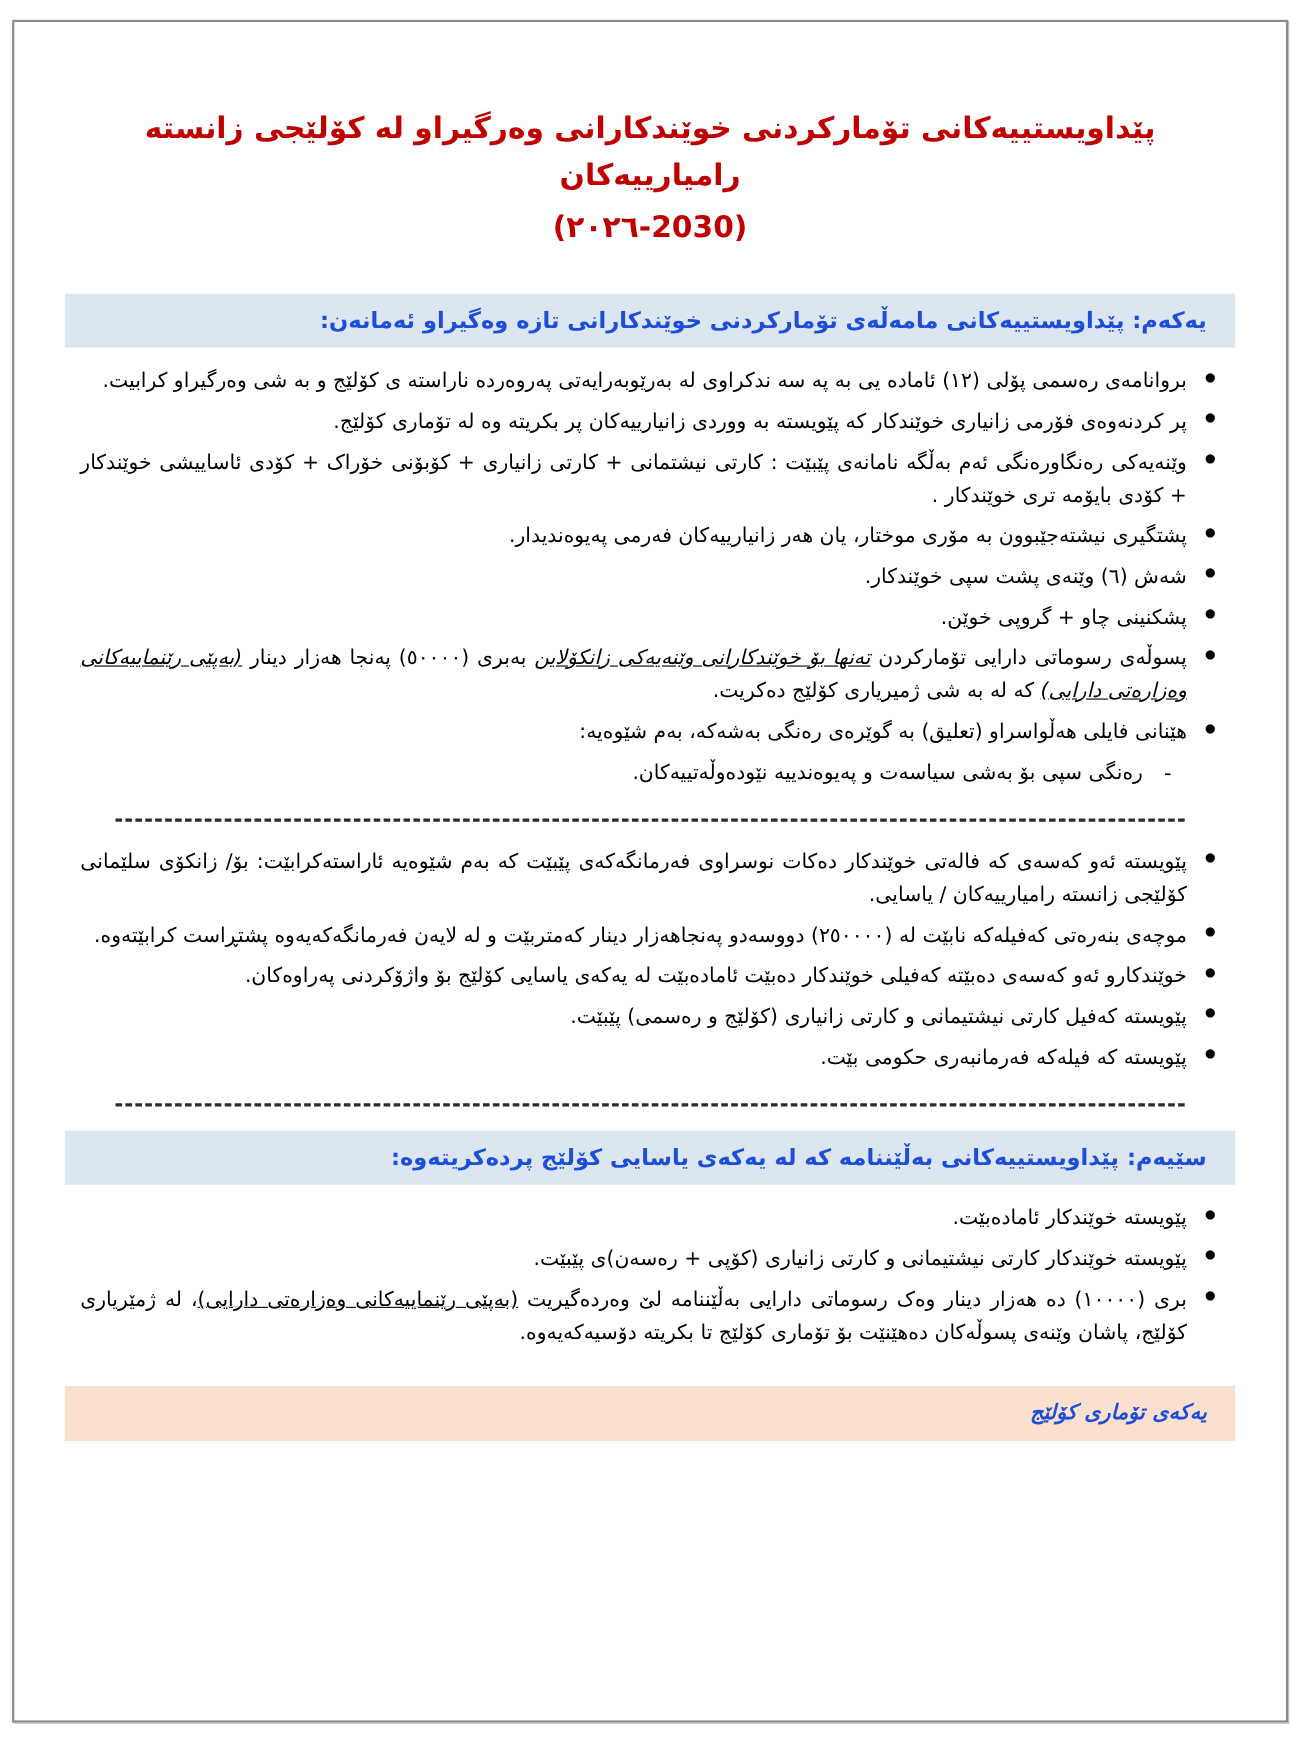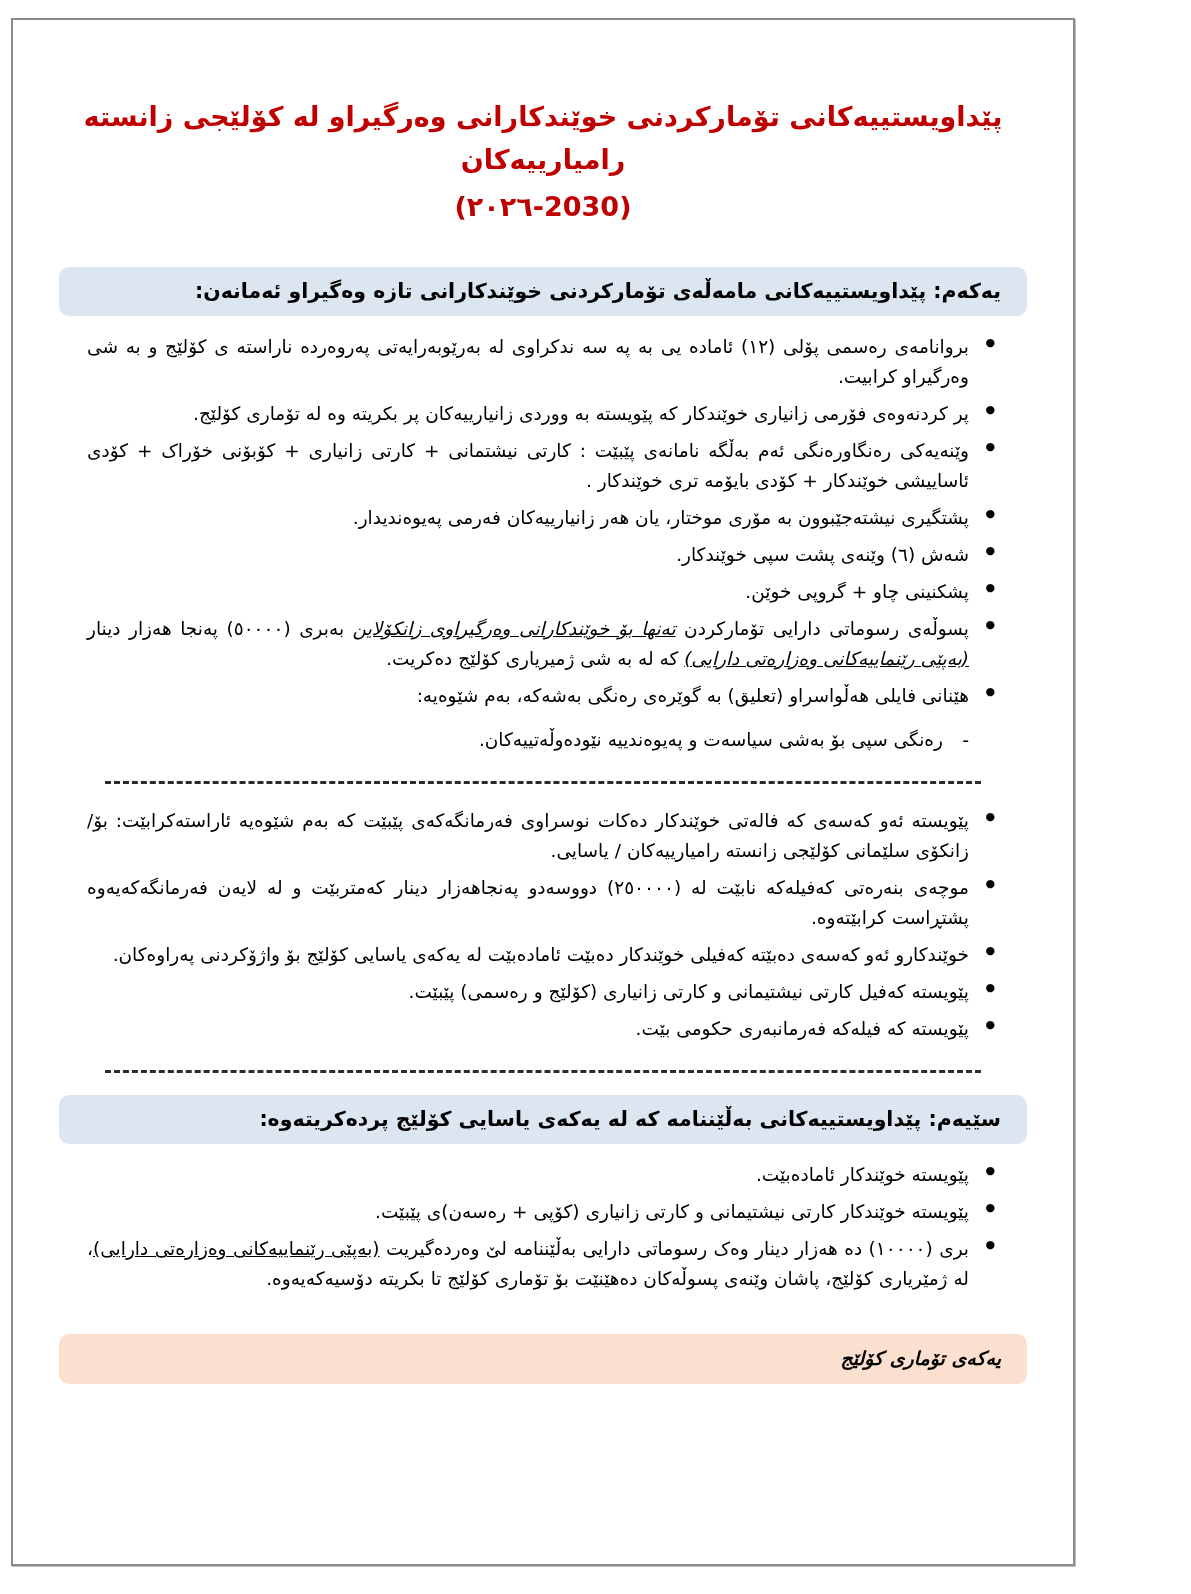--- a/index.html
+++ b/index.html
@@ -11,21 +11,21 @@
     width: 1191px;
     height: 1594px;
     font-family: "DejaVu Sans", "Liberation Sans", sans-serif;
     overflow: hidden;
   }
 
   .page {
     position: absolute;
     left: 11px;
     top: 18px;
-    width: 1064px;
+    width: 1160px;
     height: 1548px;
     background: #ffffff;
     border: 2px solid #8c8c8c;
     box-sizing: border-box;
     box-shadow: 1px 1px 0 #bdbdbd;
   }
 
   .page-inner {
     position: absolute;
     inset: 0;
@@ -48,26 +48,25 @@
     margin-top: 4px;
   }
 
   
   .section-bar {
     background: #dce6f1;
     direction: rtl;
     text-align: right;
     font-weight: bold;
     font-size: 20.5px;
-    color: #000000;
+    color: #1d4ed8;
     padding: 11px 26px 12px 26px;
     margin: 0 46px 0 46px;
     box-sizing: border-box;
     line-height: 1.3;
-    border-radius: 10px;
   }
   .section-bar.peach {
     background: #fbe0d0;
     font-size: 19px;
     text-align: right;
     padding: 12px 26px 13px 26px;
   }
   .section-bar.peach .inner-text {
     display: inline-block;
     padding-right: 0px;
@@ -77,21 +76,21 @@
   
   .list-block {
     direction: rtl;
     margin: 16px 60px 0 60px;
     font-size: 18.5px;
     line-height: 1.62;
     color: #000000;
   }
   .list-block ul {
     list-style: none;
-    margin: 14px;
+    margin: 0;
     padding: 0;
   }
   .bullet-item {
     position: relative;
     padding-right: 30px;
     margin-bottom: 7px;
     text-align: justify;
     text-align-last: right;
   }
   .bullet-item::before {
@@ -151,21 +150,21 @@
 
     <div class="list-block">
       <ul>
         <li class="bullet-item">بروانامەی رەسمی پۆلی (١٢) ئامادە یی بە پە سە ندکراوی لە بەرێوبەرایەتی پەروەردە ناراستە ی کۆلێج و بە شی وەرگیراو کرابیت.</li>
         <li class="bullet-item">پر کردنەوەی فۆرمی زانیاری خوێندکار کە پێویستە بە ووردی زانیارییەکان پر بکریتە وە لە تۆماری کۆلێج.</li>
         <li class="bullet-item">وێنەیەکی رەنگاورەنگی ئەم بەڵگە نامانەی پێبێت : کارتی نیشتمانی + کارتی زانیاری + کۆبۆنی خۆراک + کۆدی ئاساییشی خوێندکار + کۆدی بایۆمە ترى خوێندکار .</li>
         <li class="bullet-item">پشتگیری نیشتەجێبوون بە مۆری موختار، یان هەر زانیارییەکان فەرمی پەیوەندیدار.</li>
         <li class="bullet-item">شەش (٦) وێنەی پشت سپی خوێندکار.</li>
         <li class="bullet-item">پشکنینی چاو + گروپی خوێن.</li>
         <li class="bullet-item">
-          <span>پسوڵەی رسوماتی دارایی تۆمارکردن </span><span class="u-ital">تەنها بۆ خوێندکارانی وەرگیراوی زانکۆلاین</span><span> بەبری (٥٠٠٠٠) پەنجا هەزار دینار </span><span class="u-ital">(بەپێی رێنماییەکانی وەزارەتی دارایی)</span><span> کە لە بە شی ژمیریاری کۆلێج دەکریت.</span>
+          <span>پسوڵەی رسوماتی دارایی تۆمارکردن </span><span class="u-ital">تەنها بۆ خوێندکارانی وێنەیەکی زانکۆلاین</span><span> بەبری (٥٠٠٠٠) پەنجا هەزار دینار </span><span class="u-ital">(بەپێی رێنماییەکانی وەزارەتی دارایی)</span><span> کە لە بە شی ژمیریاری کۆلێج دەکریت.</span>
         </li>
         <li class="bullet-item">هێنانی فایلی هەڵواسراو (تعلیق) بە گوێرەی رەنگی بەشەکە، بەم شێوەیە:</li>
       </ul>
       <div>
         <div class="dash-item">رەنگی سپی بۆ بەشی سیاسەت و پەیوەندییە نێودەوڵەتییەکان.</div>
       </div>
     </div>
 
     <div class="sep"></div>
 

